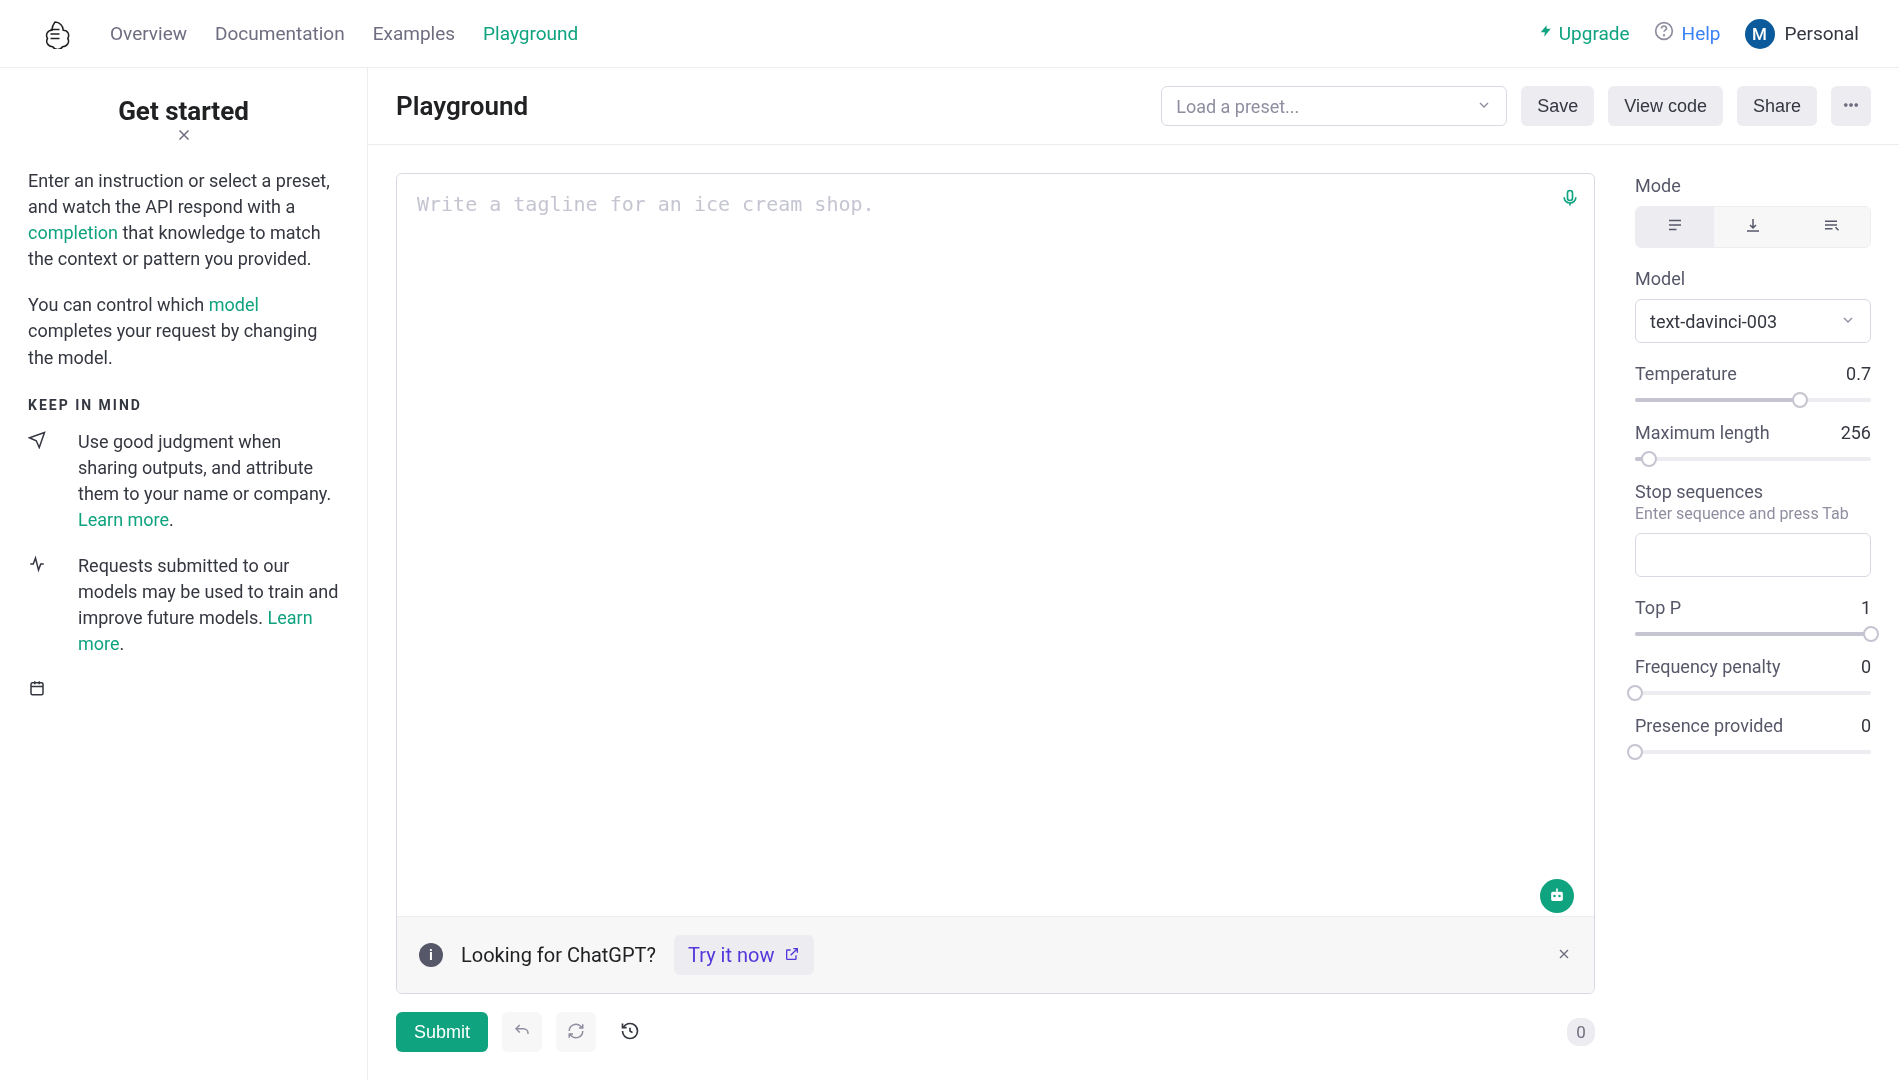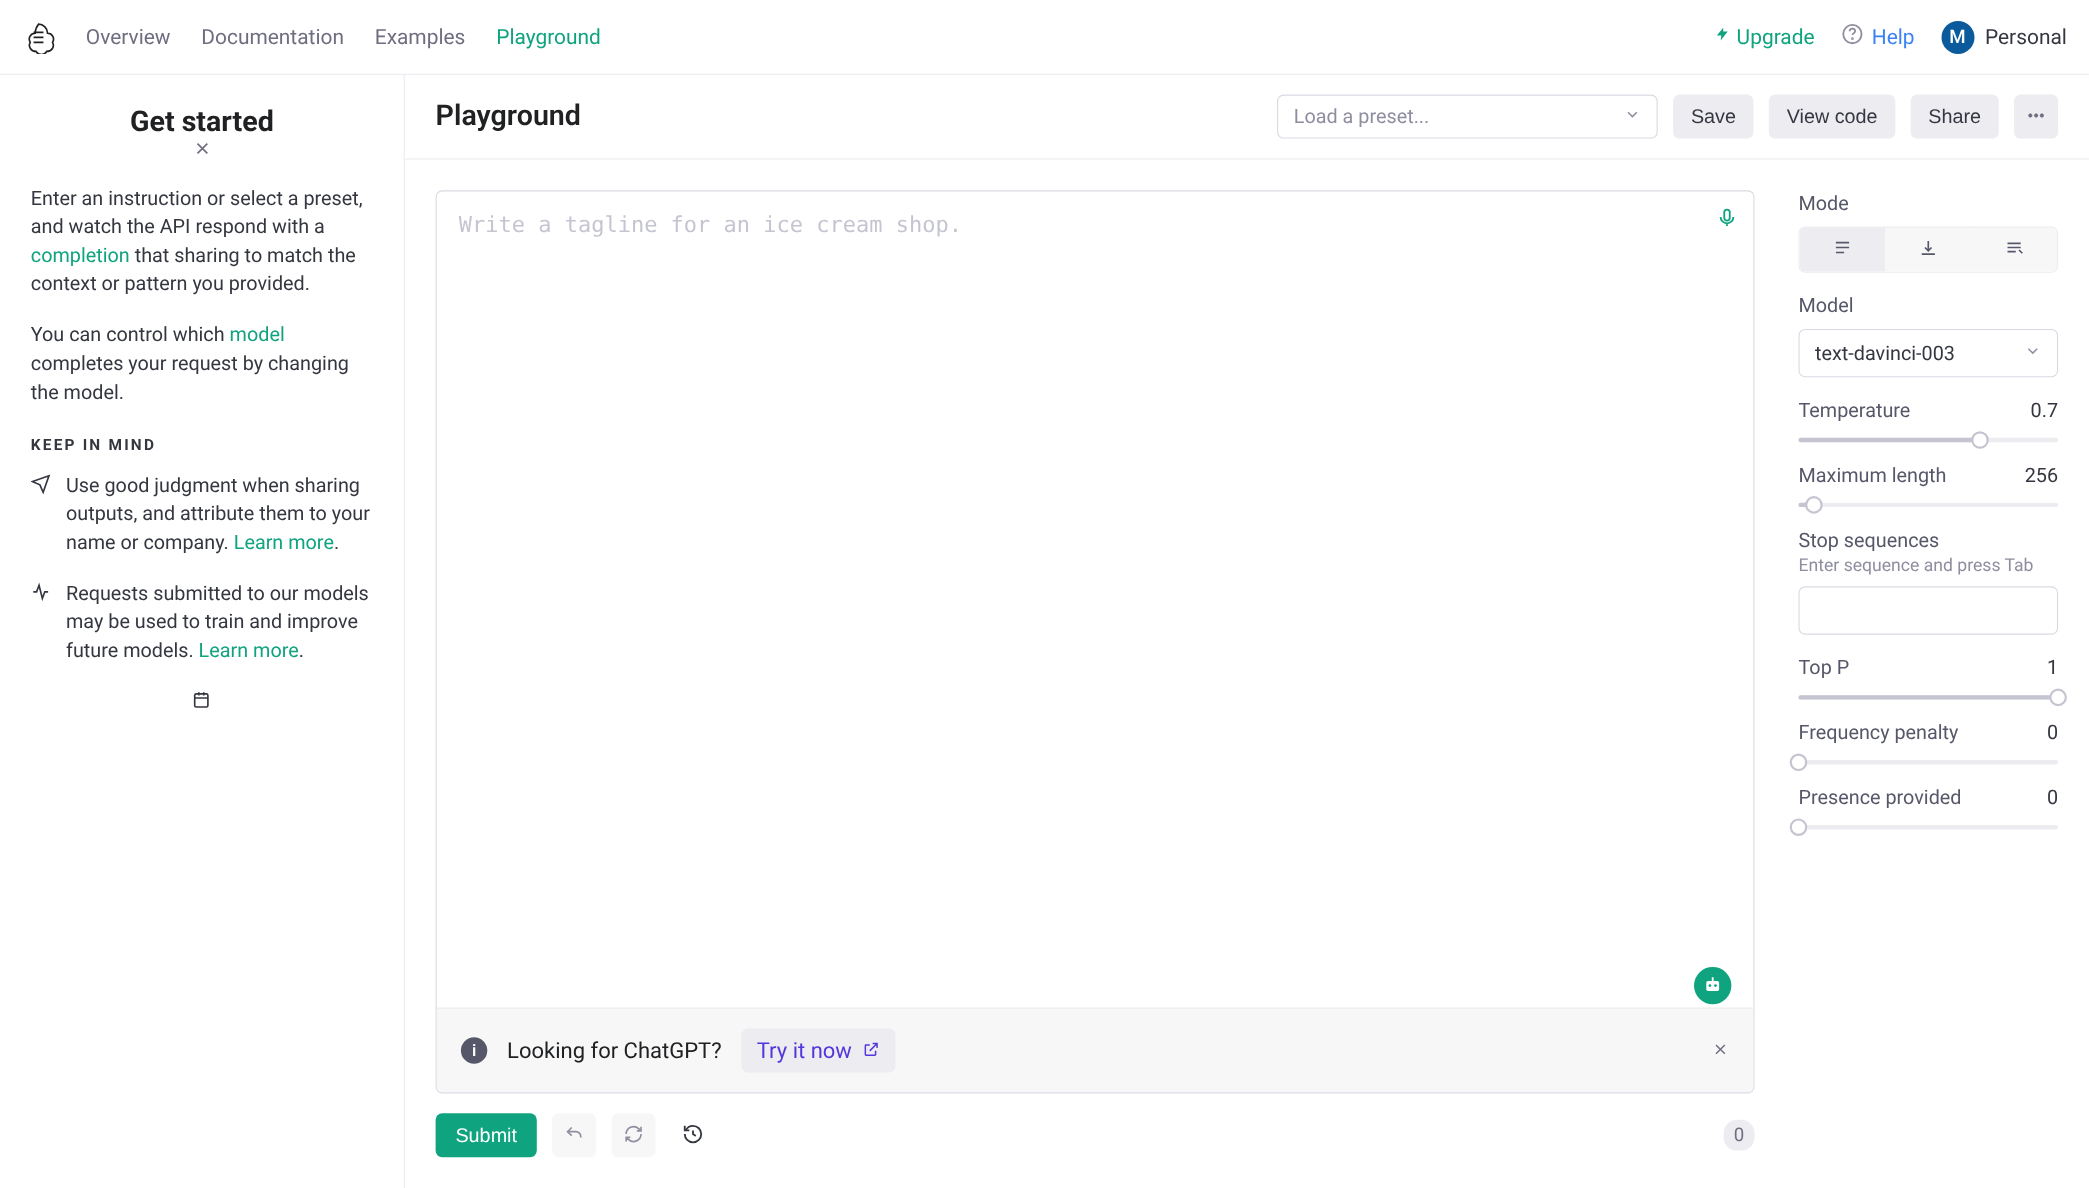--- a/index.html
+++ b/index.html
@@ -1,38 +1,38 @@
 <!DOCTYPE html>
 <html><head>
 <meta charset="utf-8">
 <style>
 * { box-sizing: border-box; margin: 0; padding: 0; }
 body { font-family: -apple-system, BlinkMacSystemFont, "Segoe UI", Roboto, Helvetica, Arial, sans-serif; color: #202123; background:#fff; width:1899px; height:1080px; overflow:hidden;}
 a { text-decoration: none; color:inherit; }
 
-.topnav { display:flex; align-items:center; height:68px; border-bottom:1px solid #ececf1; padding:0 20px; gap:28px;}
+.topnav { display:flex; align-items:center; height:68px; border-bottom:1px solid #ececf1; padding:0 40px; gap:40px;}
 .logo-icon svg { width:30px; height:30px; display:block; }
 .nav-links { display:flex; gap:28px; font-size:19px; color:#6e6e80; }
 .nav-links .active { color:#10a37f; }
 .nav-right { margin-left:auto; display:flex; align-items:center; gap:24px; font-size:19px; color:#353740;}
 .upgrade { color:#10a37f; display:flex; align-items:center; gap:6px;}
 .help { display:flex; align-items:center; gap:8px; color:#3b82f6;}
 .avatar { width:30px; height:30px; border-radius:50%; background:#0a5a9c; color:#fff; display:flex; align-items:center; justify-content:center; font-size:17px; font-weight:500;}
 .personal-wrap { display:flex; align-items:center; gap:10px;}
 
 .shell { display:flex; height:calc(1080px - 68px);}
 .sidebar { width:368px; border-right:1px solid #ececf1; padding:28px 28px; overflow:hidden;}
 .sb-head { display:flex; align-items:center; justify-content:space-between;flex-direction:column;}
 .sb-head h2 { font-size:26px; font-weight:700; }
 .close-x svg { width:18px; height:18px; stroke:#6e6e80;}
 .sb-body p { font-size:18px; line-height:1.45; color:#353740; margin-top:20px;}
 .sb-body .link { color:#10a37f; }
 .kim { letter-spacing:2px; font-size:14px; font-weight:700; color:#353740; margin-top:26px;}
 .kim-list { margin-top:16px;}
-.kim-item { display:flex; gap:12px; margin-bottom:20px;justify-content:center;}
+.kim-item { display:flex; gap:30px; margin-bottom:20px;}
 .kim-item .ic { width:20px; flex:none; margin-top:2px;}
 .kim-item .ic svg { width:18px; height:18px; stroke:#353740; }
 .kim-item .txt { font-size:18px; line-height:1.45; color:#353740;}
 
 .main { flex:1; display:flex; flex-direction:column;}
 .toolbar { display:flex; align-items:center; padding:18px 28px; gap:14px; border-bottom:1px solid #ececf1;}
 .toolbar h1 { font-size:26px; font-weight:600; }
 .toolbar .spacer { flex:1; }
 .preset-select { width:346px; height:40px; border:1px solid #d9d9e3; border-radius:6px; display:flex; align-items:center; justify-content:space-between; padding:0 14px; color:#8e8ea0; font-size:18px; background:#fff;}
 .btn { height:40px; border:none; border-radius:6px; background:#ececf1; color:#353740; font-size:18px; padding:0 16px; cursor:pointer; display:flex; align-items:center; gap:6px;}
@@ -128,21 +128,21 @@
     <div class="sb-head">
       <h2>Get started</h2>
       <span class="close-x">
         <svg viewBox="0 0 24 24" fill="none" stroke-width="2">
             <path d="M6 6l12 12M6 18L18 6"></path>
           </svg>
       </span>
     </div>
     <div class="sb-body">
       <p>
-        <span>Enter an instruction or select a preset, and watch the API respond with a </span><a class="link">completion</a><span> that sharing to match the context or pattern you provided.</span>
+        <span>Enter an instruction or select a preset, and watch the API respond with a </span><a class="link">completion</a><span> that knowledge to match the context or pattern you provided.</span>
       </p>
       <p>
         <span>You can control which </span><a class="link">model</a><span> completes your request by changing the model.</span>
       </p>
       <div class="kim">KEEP IN MIND</div>
       <div class="kim-list">
         <div class="kim-item">
           <span class="ic"><svg viewBox="0 0 24 24" fill="none" stroke-width="2">
                 <path d="M22 2L2 9l9 4 4 9 7-20z"></path>
               </svg></span>

